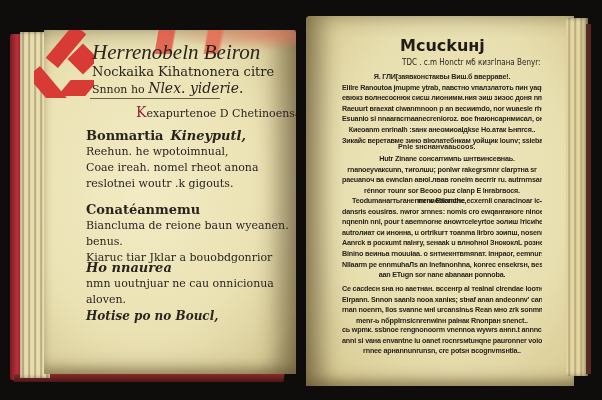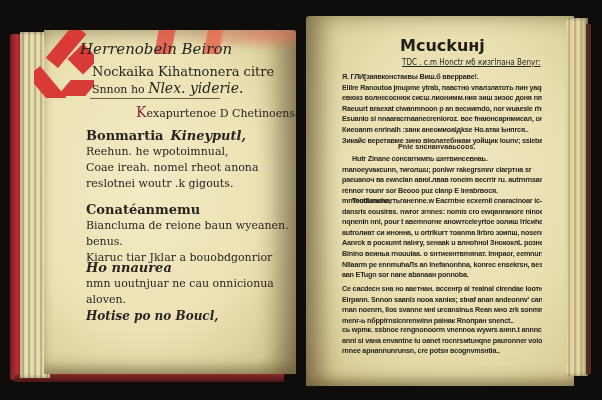--- a/index.html
+++ b/index.html
@@ -47,21 +47,21 @@
   .red-wash {
     position: absolute; left: 150px; top: 30px; width: 146px; height: 24px;
     background:
       linear-gradient(100deg, transparent 0, transparent 8px, #e05545 9px, #e05545 24px, transparent 26px,
         transparent 56px, #e66850 58px, #e66850 70px, transparent 74px),
       radial-gradient(ellipse at 85% 20%, rgba(230,110,90,0.7), transparent 60%);
     opacity: 0.85;
   }
 
   .lp-text { position: absolute; color: #2a2420; }
-  .lp-title { left: 80px; top: 40px; font-style: italic; font-size: 15px; }
+  .lp-title { left: 92px; top: 40px; font-style: italic; font-size: 21px; font-family: Liberation Serif, serif; }
   .lp-sub1 { left: 92px; top: 64px; font-size: 13px; text-align: center; }
   .lp-sub2 { left: 92px; top: 80px; font-size: 11px; }
   .lp-sub2 .big { font-size: 14px; font-style: italic; }
   .lp-rule { position: absolute; left: 90px; top: 98px; width: 130px; height: 1px; background: #6b6048; }
   .lp-author { left: 92px; top: 104px; font-size: 11px; margin-left: 44px; }
   .lp-author .init { color: #8a2030; font-size: 14px; }
 
   .lp-block { position: absolute; left: 86px; font-size: 11px; line-height: 16px; color: #2a2420; }
   .lp-block .h { font-size: 13px; font-weight: bold; }
   .lp-block .hi { font-size: 13px; font-style: italic; font-weight: bold; }
@@ -86,28 +86,28 @@
     background: repeating-linear-gradient(90deg,
       #e3d6a4 0px, #e3d6a4 2px, #a8976a 3px, #d4c590 4px, #e8dcab 6px);
     box-shadow: inset -3px 0 4px rgba(0,0,0,0.4);
   }
   .right-cover {
     position: absolute; left: 586px; top: 24px; width: 5px; height: 350px;
     background: #5a2a1e;
   }
 
   .rp-title { position: absolute; left: 400px; top: 36px; font-size: 16px; font-weight: bold; color: #221c18; font-family: "DejaVu Sans", sans-serif; }
-  .rp-sub { position: absolute; left: 402px; top: 58px; font-size: 8px; color: #2a2420; font-family: "DejaVu Sans Condensed", "DejaVu Sans", sans-serif; text-decoration: underline; }
+  .rp-sub { position: absolute; left: 402px; top: 58px; font-size: 8px; color: #2a2420; font-family: "DejaVu Sans Condensed", "DejaVu Sans", sans-serif; }
   .rp-para {
     position: absolute; left: 342px; width: 200px;
     font-family: "Liberation Sans Narrow", "Liberation Sans", sans-serif;
     font-size: 7.2px; line-height: 10.6px; color: #2a2420;
     letter-spacing: -0.2px; font-weight: bold;
   }
-  .rp-para div { white-space: nowrap; overflow: hidden; }
+  .rp-para div { white-space: nowrap; overflow: hidden; text-align: center; }
   .rp-center { position: absolute; font-family: "Liberation Sans", sans-serif; font-size: 7.2px; font-weight: bold; color: #2a2420; }
 </style>
 </head>
 <body>
 
 <div class="book">
 
   <div class="left-cover"></div>
   <div class="left-cover-bottom"></div>
   <div class="left-edges"></div>

